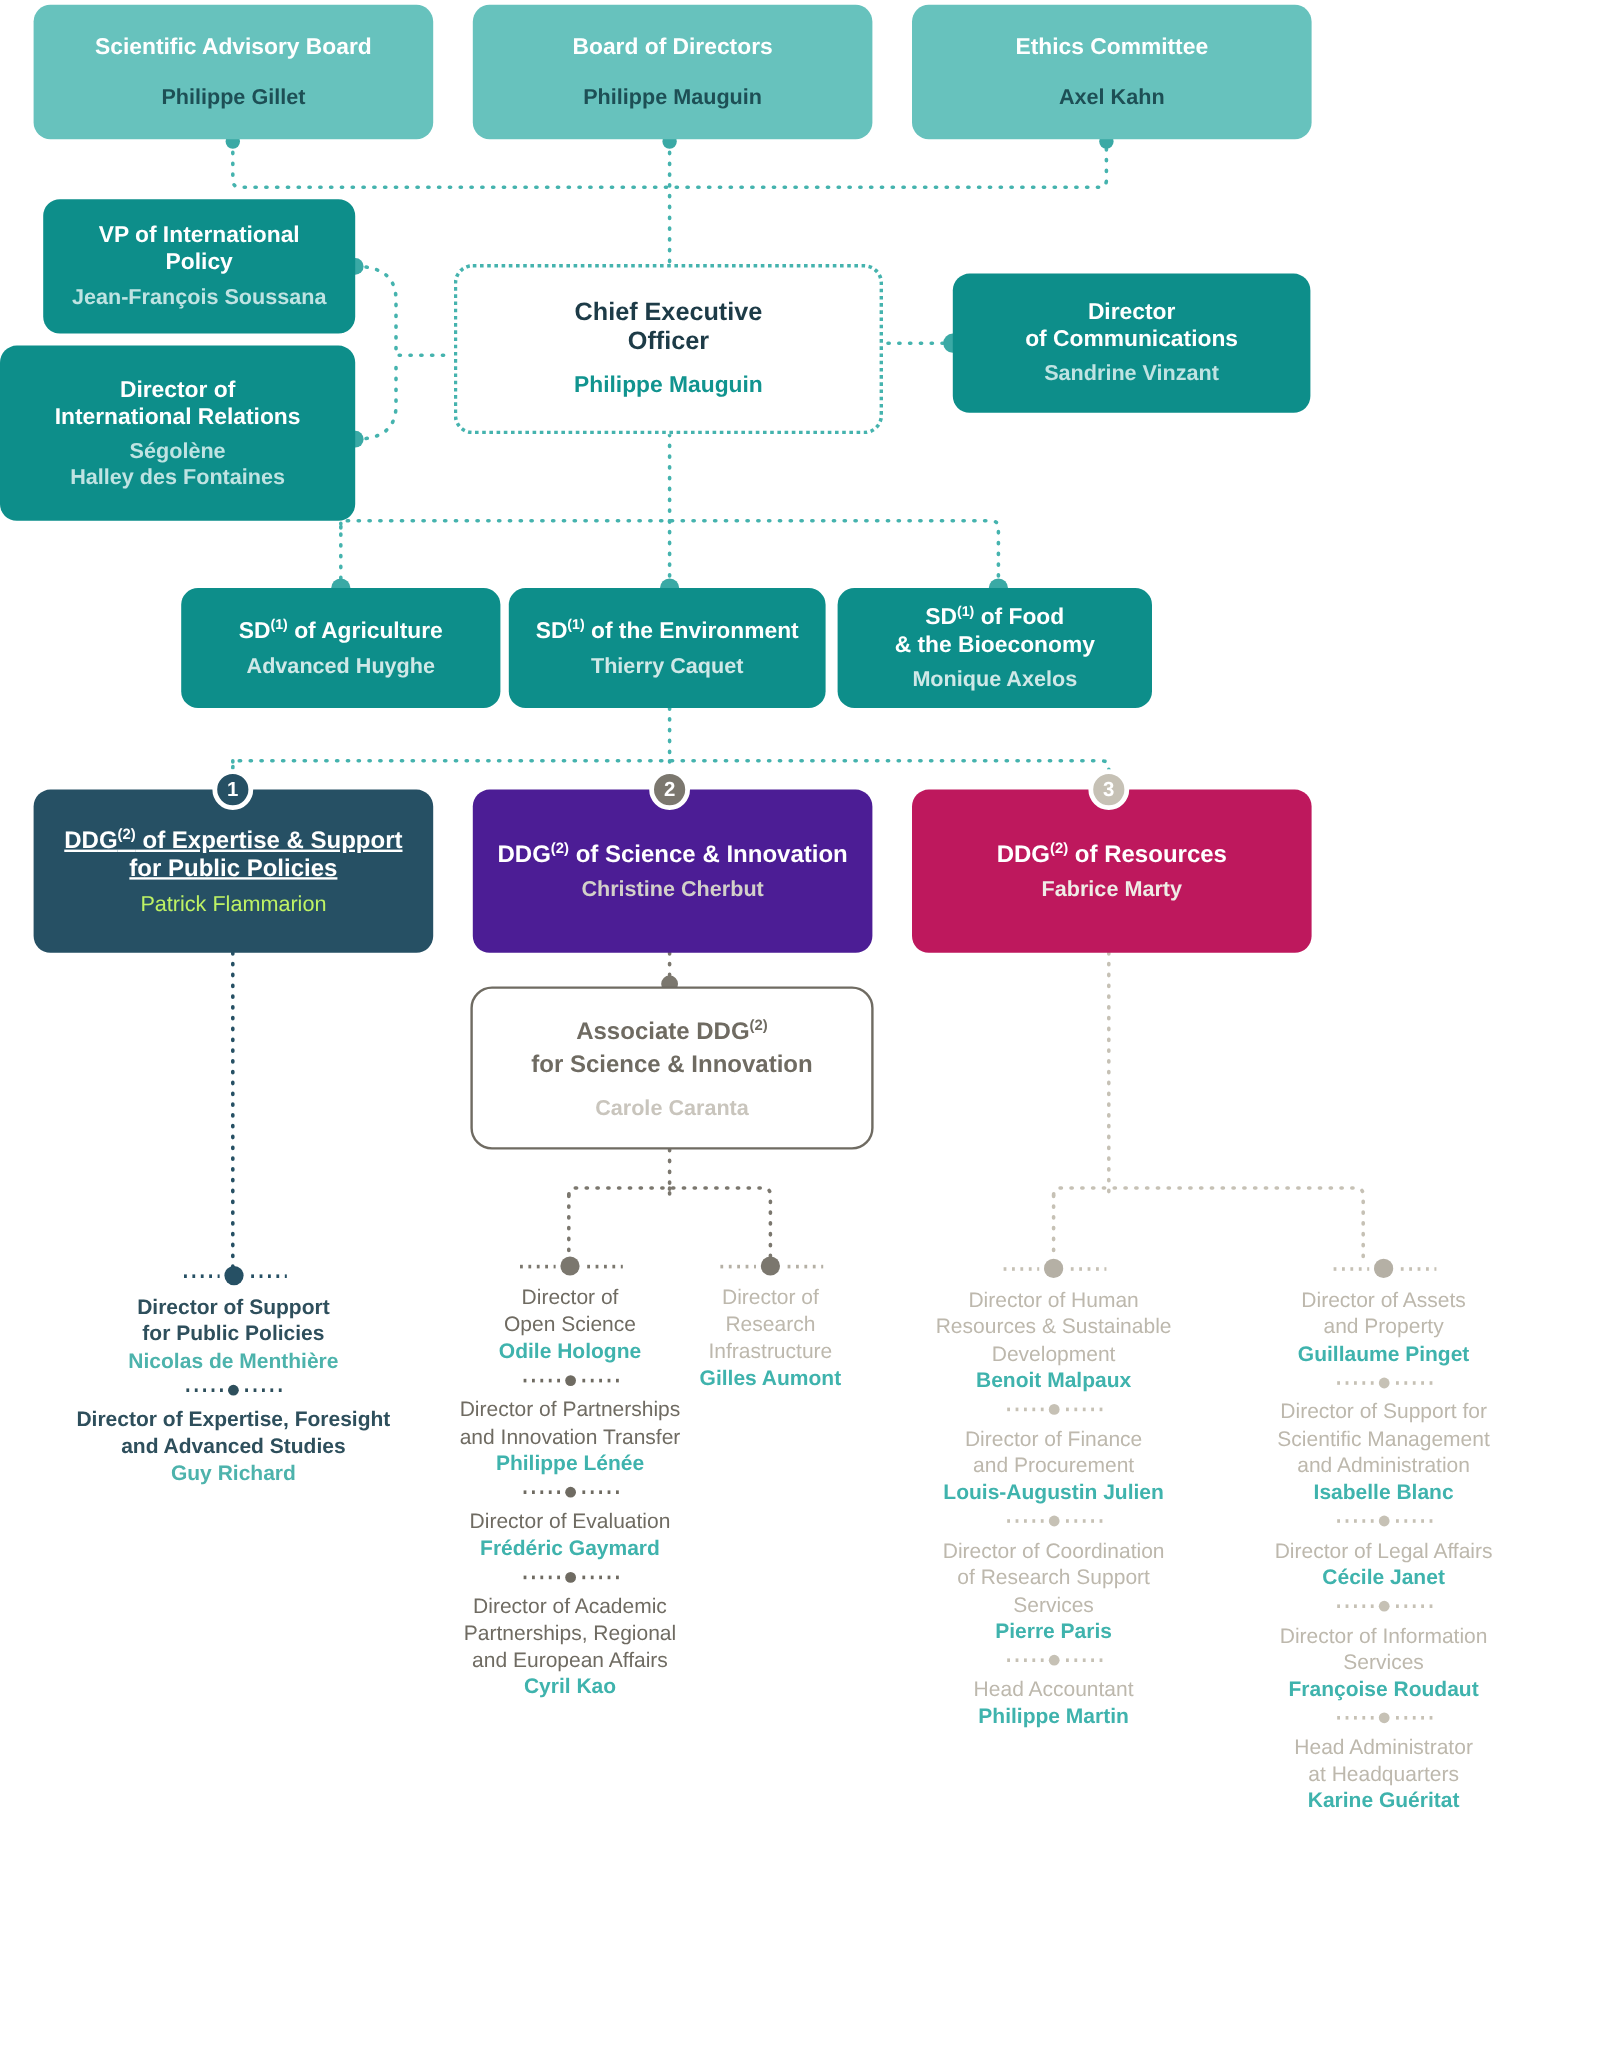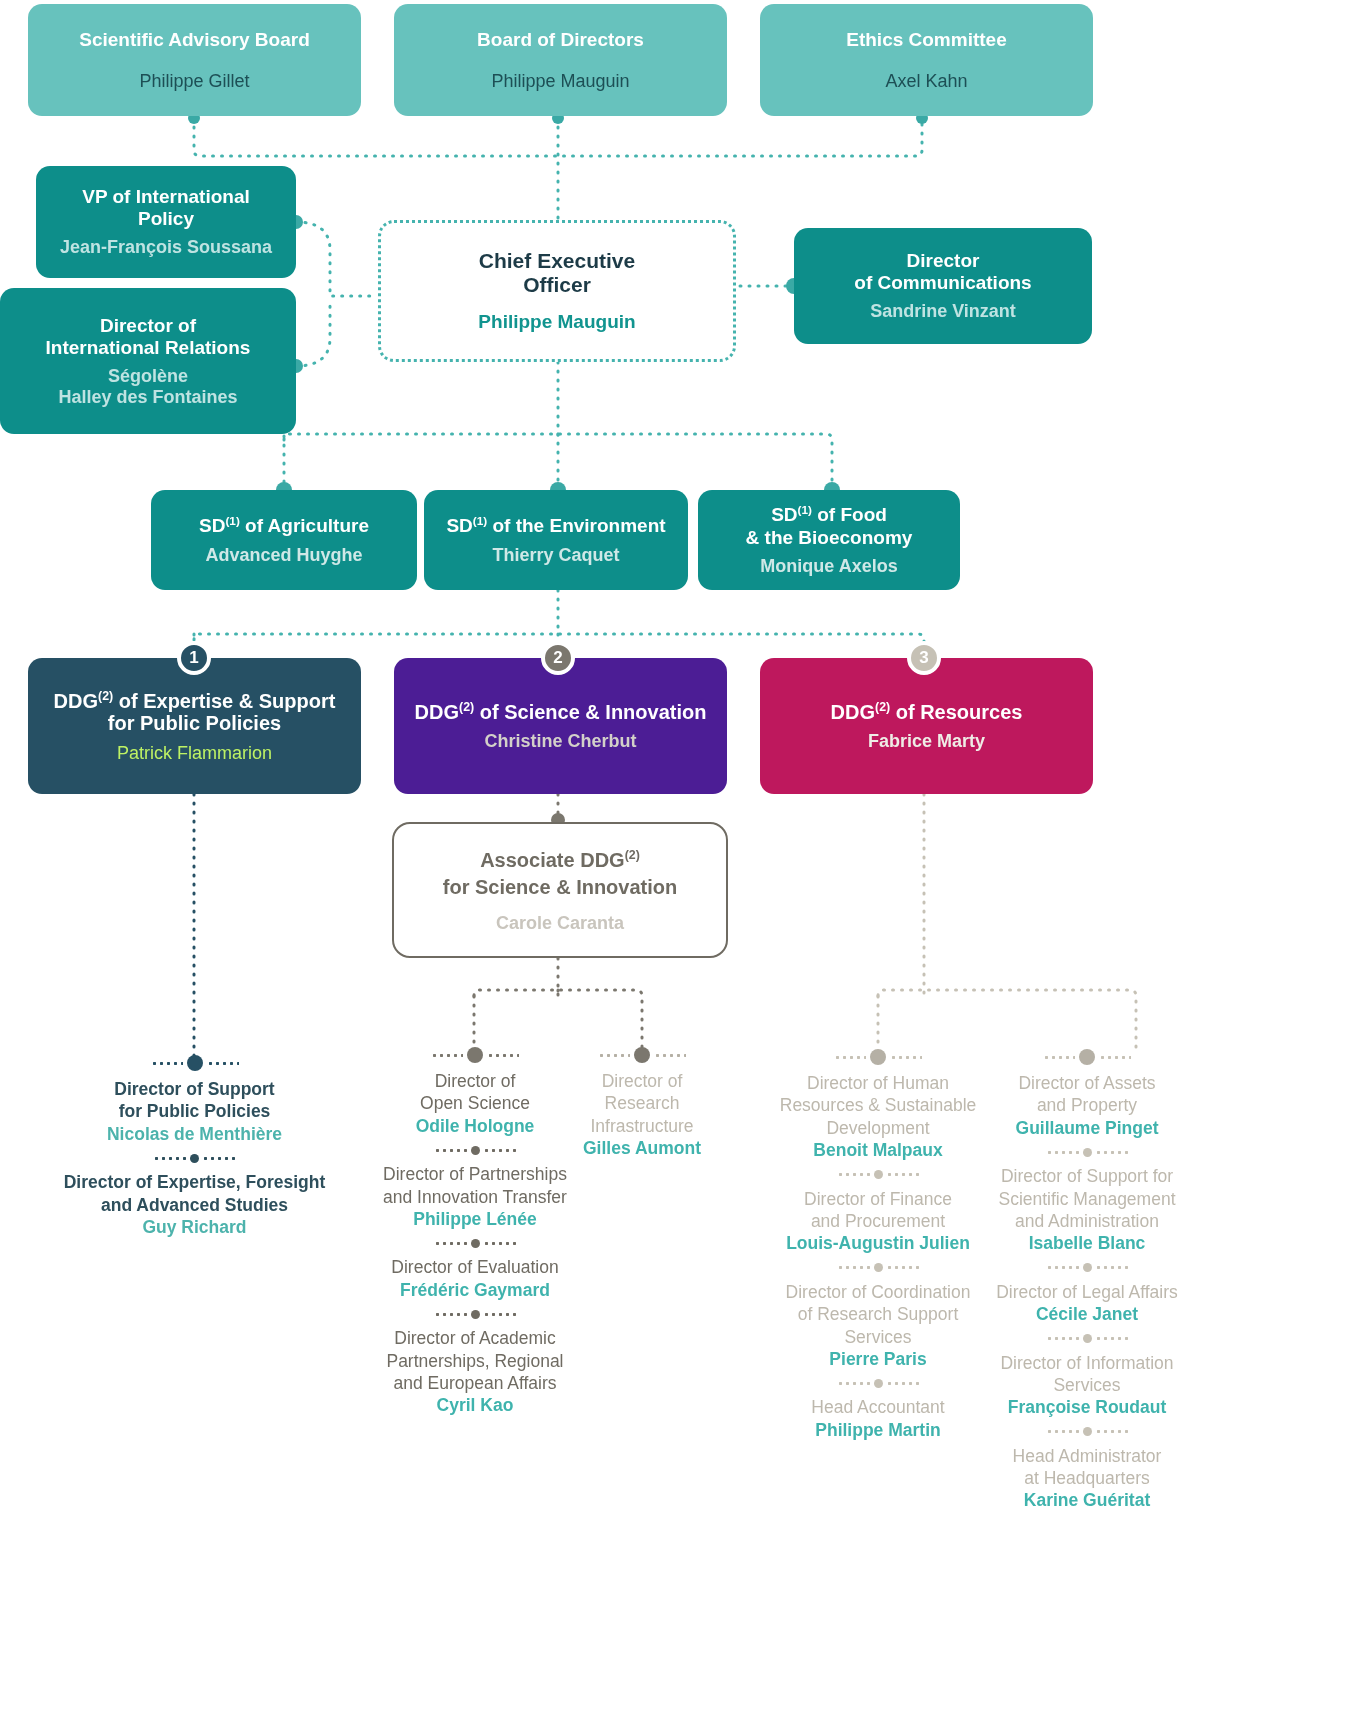--- a/index.html
+++ b/index.html
@@ -23,40 +23,40 @@
     align-items:center;justify-content:center;
     text-align:center;
     padding:10px 14px;
     line-height:1.16;
   }
   .box .title{font-weight:bold;font-size:19px;}
   .box .person{font-size:18px;margin-top:7px;}
 
   .teal-light{background:#67c2bd;}
   .teal-light .title{color:#ffffff;}
-  .teal-light .person{color:#1d4f55;font-weight:normal;margin-top:20px;}
+  .teal-light .person{color:#1d4f55;font-weight:bold;margin-top:20px;}
 
   .teal-dark{background:#0d8e8a;}
   .teal-dark .title{color:#ffffff;}
   .teal-dark .person{color:#bfe3e2;font-weight:bold;}
 
   .teal-sd{background:#0d8e8a;}
   .teal-sd .title{color:#ffffff;}
   .teal-sd .person{color:#cfe8e7;font-weight:bold;}
 
   .ceo{
     background:#ffffff;
     border:3px dotted #45b3ae;
     border-radius:16px;
   }
   .ceo .title{color:#1d3b47;font-size:21px;font-weight:bold;}
   .ceo .person{color:#11948f;font-size:19px;font-weight:bold;margin-top:14px;}
 
   .ddg1{background:#265064;}
-  .ddg1 .title{color:#ffffff;font-size:20px;}
+  .ddg1 .title{color:#ffffff;font-size:20px;text-decoration:underline;}
   .ddg1 .person{color:#bef264;font-size:18px;font-weight:normal;}
 
   .ddg2{background:#4c1d95;}
   .ddg2 .title{color:#ffffff;font-size:20px;}
   .ddg2 .person{color:#d3d0c9;font-size:18px;font-weight:bold;}
 
   .ddg3{background:#be185d;}
   .ddg3 .title{color:#ffffff;font-size:20px;}
   .ddg3 .person{color:#efece6;font-size:18px;font-weight:bold;}
 
@@ -437,21 +437,21 @@
         <i></i>
       </div>
     <div class="leaf">
       <div class="role">
         <span>Head Accountant</span>
       </div>
       <div class="name">Philippe Martin</div>
     </div>
   </div>
 
-  <div class="leafcol col-e" style="left:962px;top:1042px;width:250px;">
+  <div class="leafcol col-e" style="left:1028px;top:1042px;width:250px;">
     <div class="headnode">
         <i></i>
         <b></b>
         <i></i>
       </div>
     <div class="leaf">
       <div class="role">
         <span>Director of Assets</span><br>
         <span>and Property</span>
       </div>

